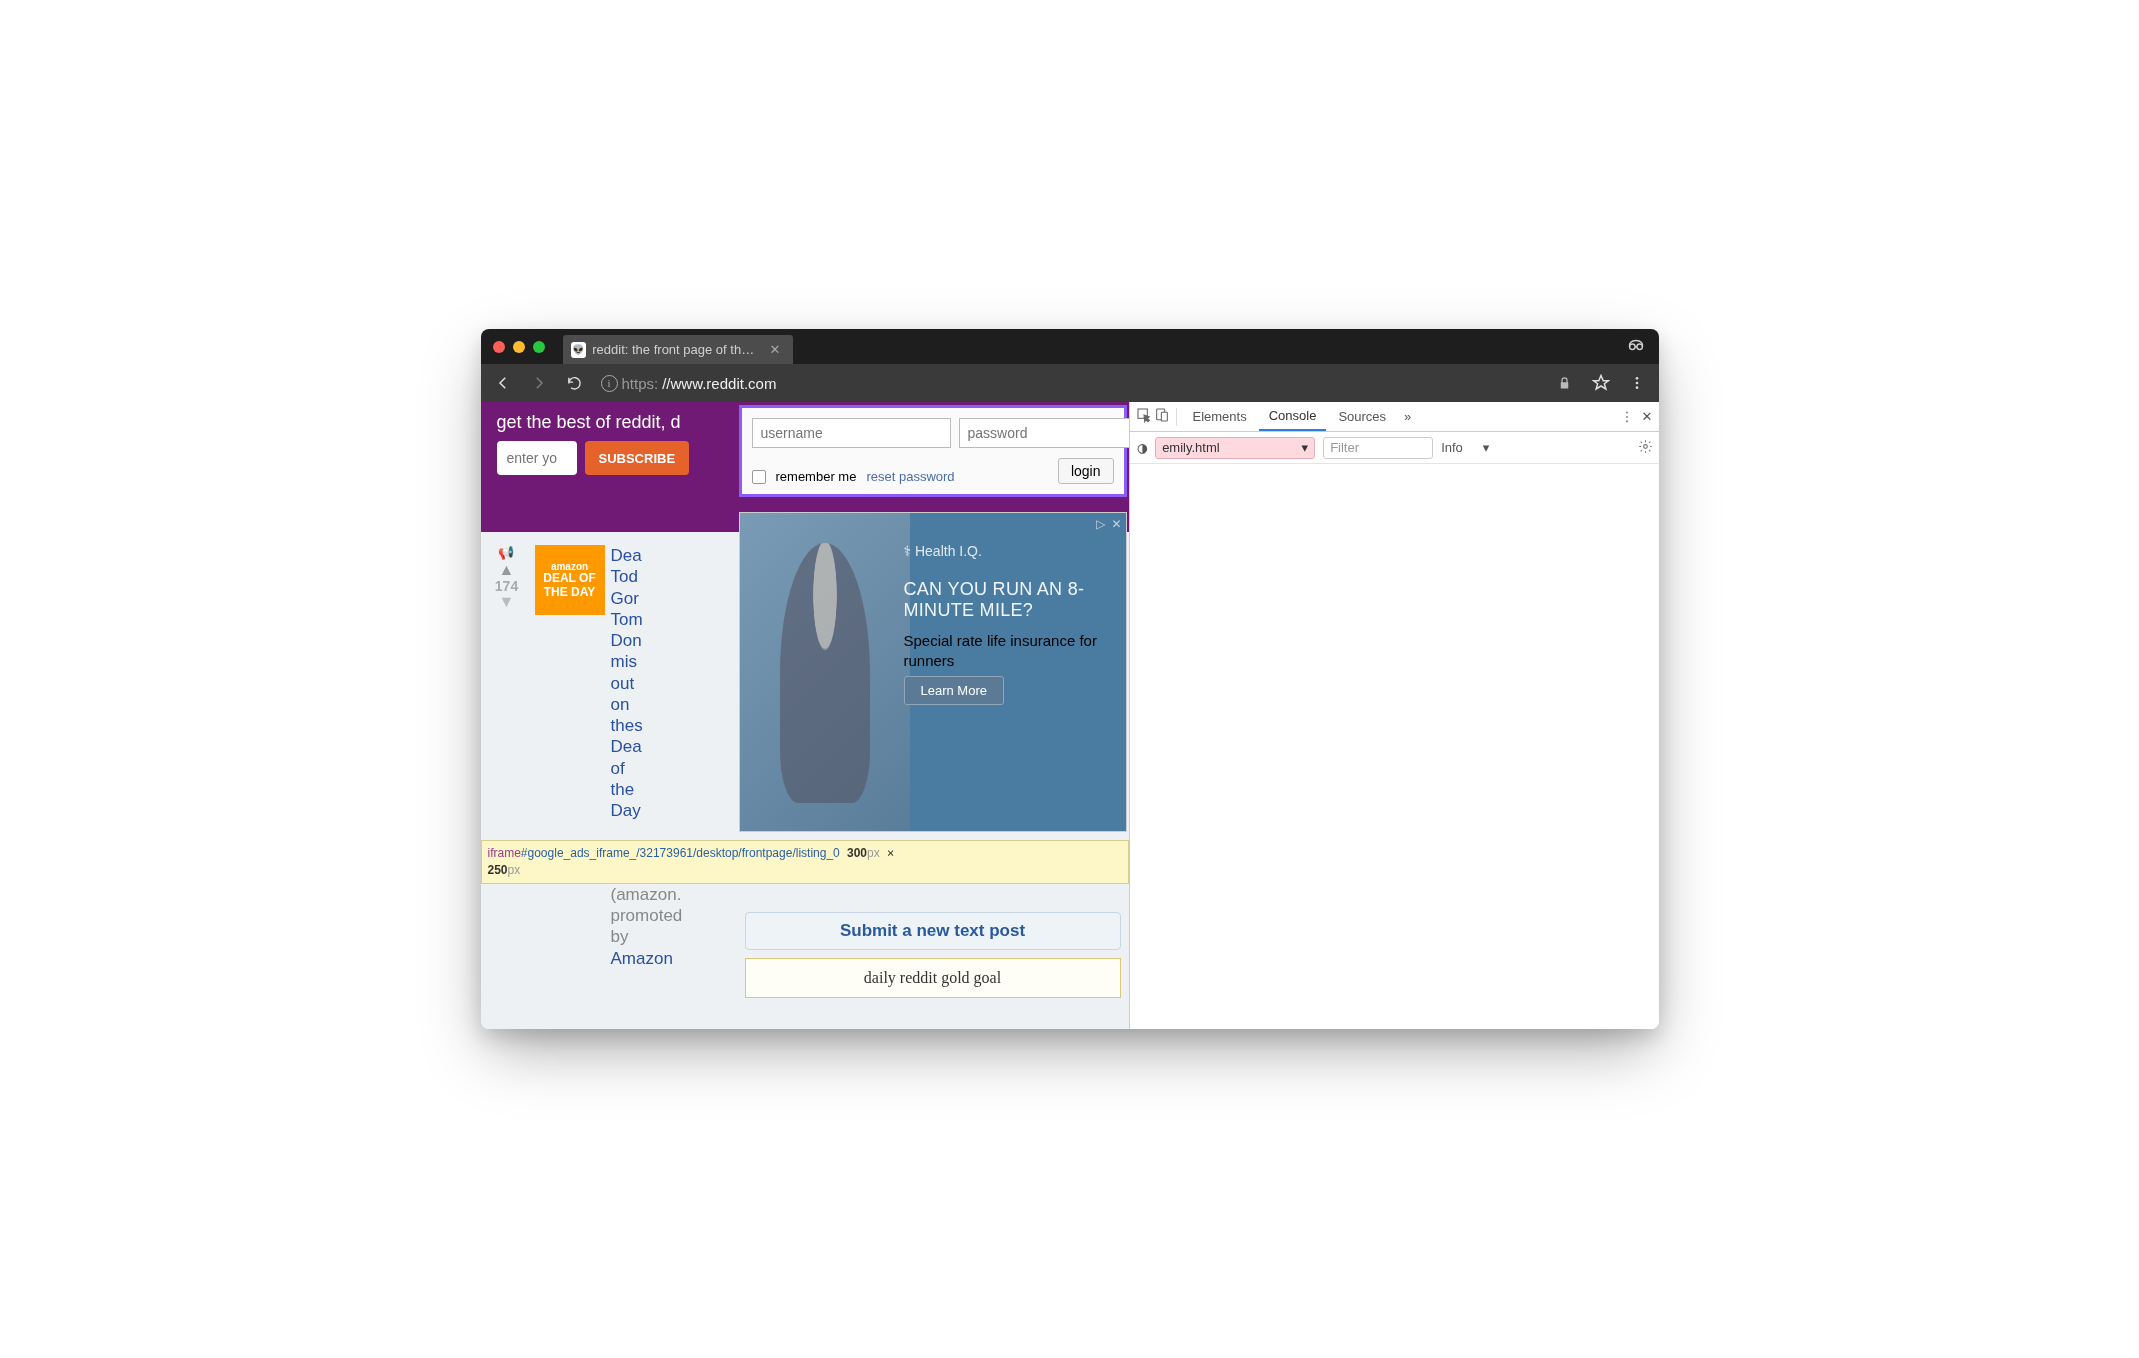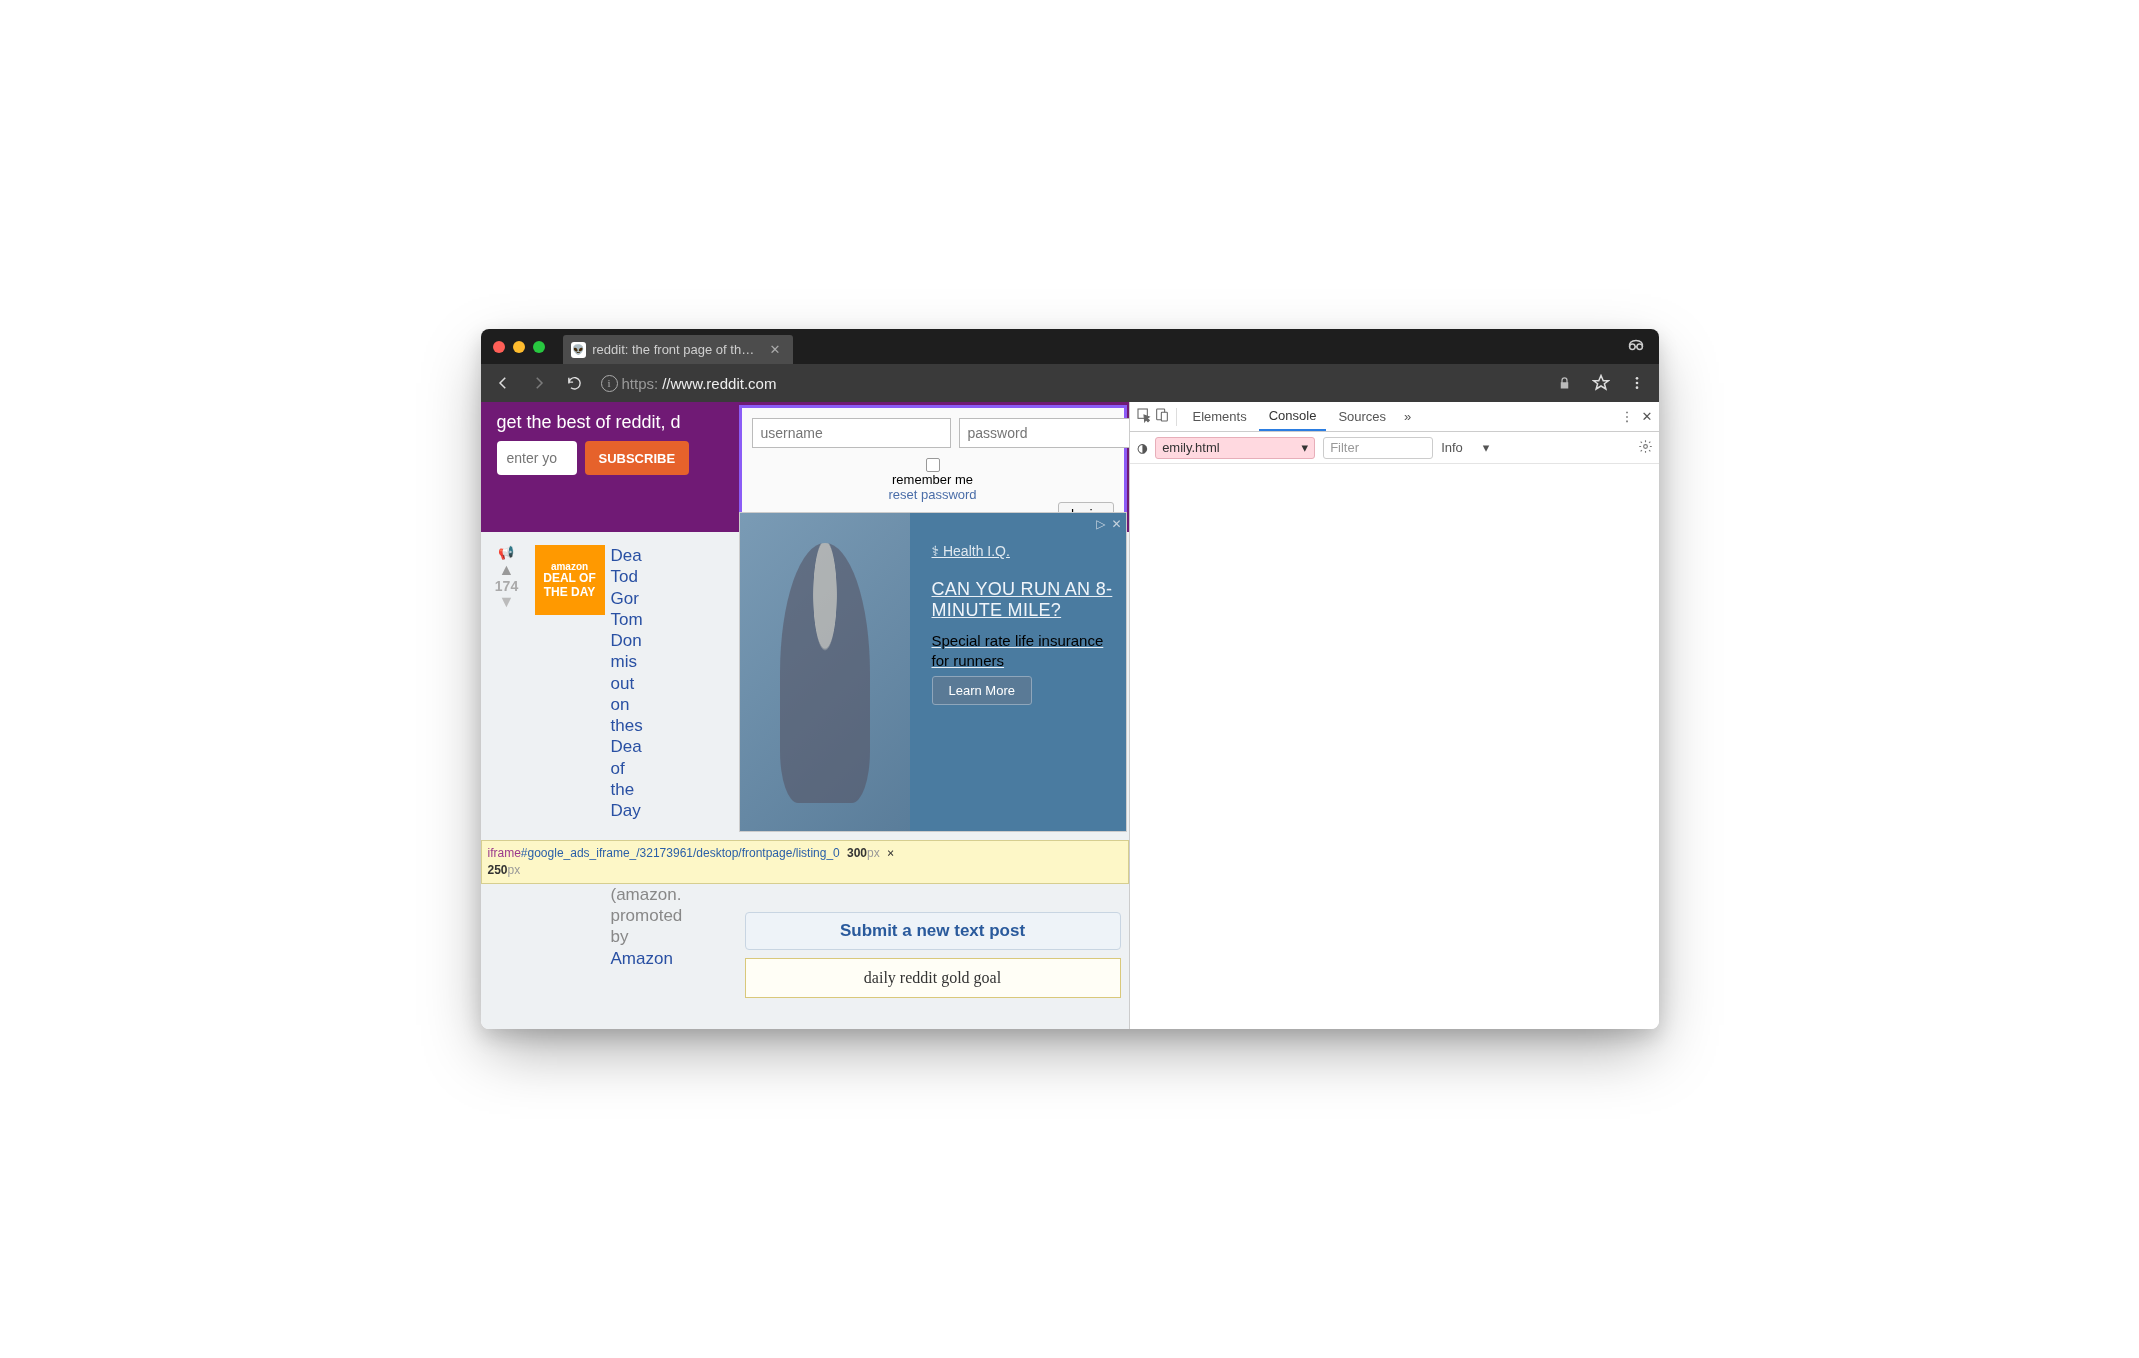--- a/index.html
+++ b/index.html
@@ -21,28 +21,28 @@
 .content{flex:1;display:flex;min-height:0;}
 .page{width:648px;background:#eef1f3;position:relative;overflow:hidden;}
 .banner{background:#701a75;height:130px;padding:10px 16px;color:#fff;}
 .banner h2{font-weight:normal;font-size:18px;margin-bottom:8px;}
 .emailrow{display:flex;gap:8px;}
 .emailrow input{width:80px;height:34px;border:none;border-radius:4px;padding:0 10px;font-size:14px;color:#888;}
 .emailrow button{height:34px;padding:0 14px;background:#e6622b;border:none;color:#fff;font-weight:bold;font-size:13px;border-radius:4px;}
 .loginbox{position:absolute;top:3px;left:258px;width:388px;background:#fafafa;border:3px solid #8b5cf6;padding:10px;}
 .loginbox .fields{display:flex;gap:8px;margin-bottom:10px;}
 .loginbox .fields input{flex:1;height:30px;border:1px solid #bbb;padding:0 8px;font-size:14px;color:#999;}
-.loginbox .optrow{display:flex;align-items:center;font-size:13px;flex-direction:column;}
+.loginbox .optrow{display:flex;align-items:flex-end;gap:10px;font-size:13px;}
 .loginbox .chk{width:14px;height:14px;border:1px solid #999;background:#fff;border-radius:2px;}
 .loginbox .rp{color:#4a6da8;}
 .loginbox .loginbtn{margin-left:auto;padding:4px 12px;border:1px solid #bbb;border-radius:3px;background:#f6f6f6;font-size:14px;}
 .adslot{position:absolute;top:110px;left:258px;width:388px;height:320px;background:#4a7ba0;border:1px solid #ccc;overflow:hidden;}
 .adimg{position:absolute;left:0;top:0;width:170px;height:100%;background:linear-gradient(135deg,#7a9bb5,#5a7d9a);} 
 .adimg::before{content:"";position:absolute;left:40px;top:30px;width:90px;height:260px;background:radial-gradient(ellipse at 50% 20%,#d8c8b8 0 18%,transparent 19%),linear-gradient(#556,#556);border-radius:50% 50% 20% 20%;opacity:.6;}
-.adtxt{position:absolute;left:192px;top:30px;right:12px;color:#e8eef4;text-decoration:underline;}
+.adtxt{position:absolute;left:164px;top:30px;right:12px;color:#e8eef4;}
 .adtxt .brand{font-size:14px;margin-bottom:20px;color:#dfe8ef;}
 .adtxt h3{font-size:18px;font-weight:normal;color:#f0f5fa;margin-bottom:10px;letter-spacing:.3px;}
 .adtxt p{font-size:15px;color:#000000;line-height:1.3;margin-bottom:6px;}
 .adtxt .lm{display:inline-block;background:#5a7a96;border:1px solid #8fa6bb;padding:6px 16px;color:#fff;font-size:13px;border-radius:3px;}
 .adclose{position:absolute;top:4px;right:4px;display:flex;gap:6px;color:#c8d4df;font-size:12px;align-items:center;}
 .listing{position:absolute;top:135px;left:0;width:258px;padding:8px 4px;display:flex;gap:6px;}
 .votes{display:flex;flex-direction:column;align-items:center;width:44px;color:#999;}
 .votes .arr{font-size:16px;line-height:1;}
 .votes .sc{font-weight:bold;color:#aaa;font-size:14px;}
 .votes .meg{color:#3b7ec2;font-size:13px;margin-bottom:2px;}

